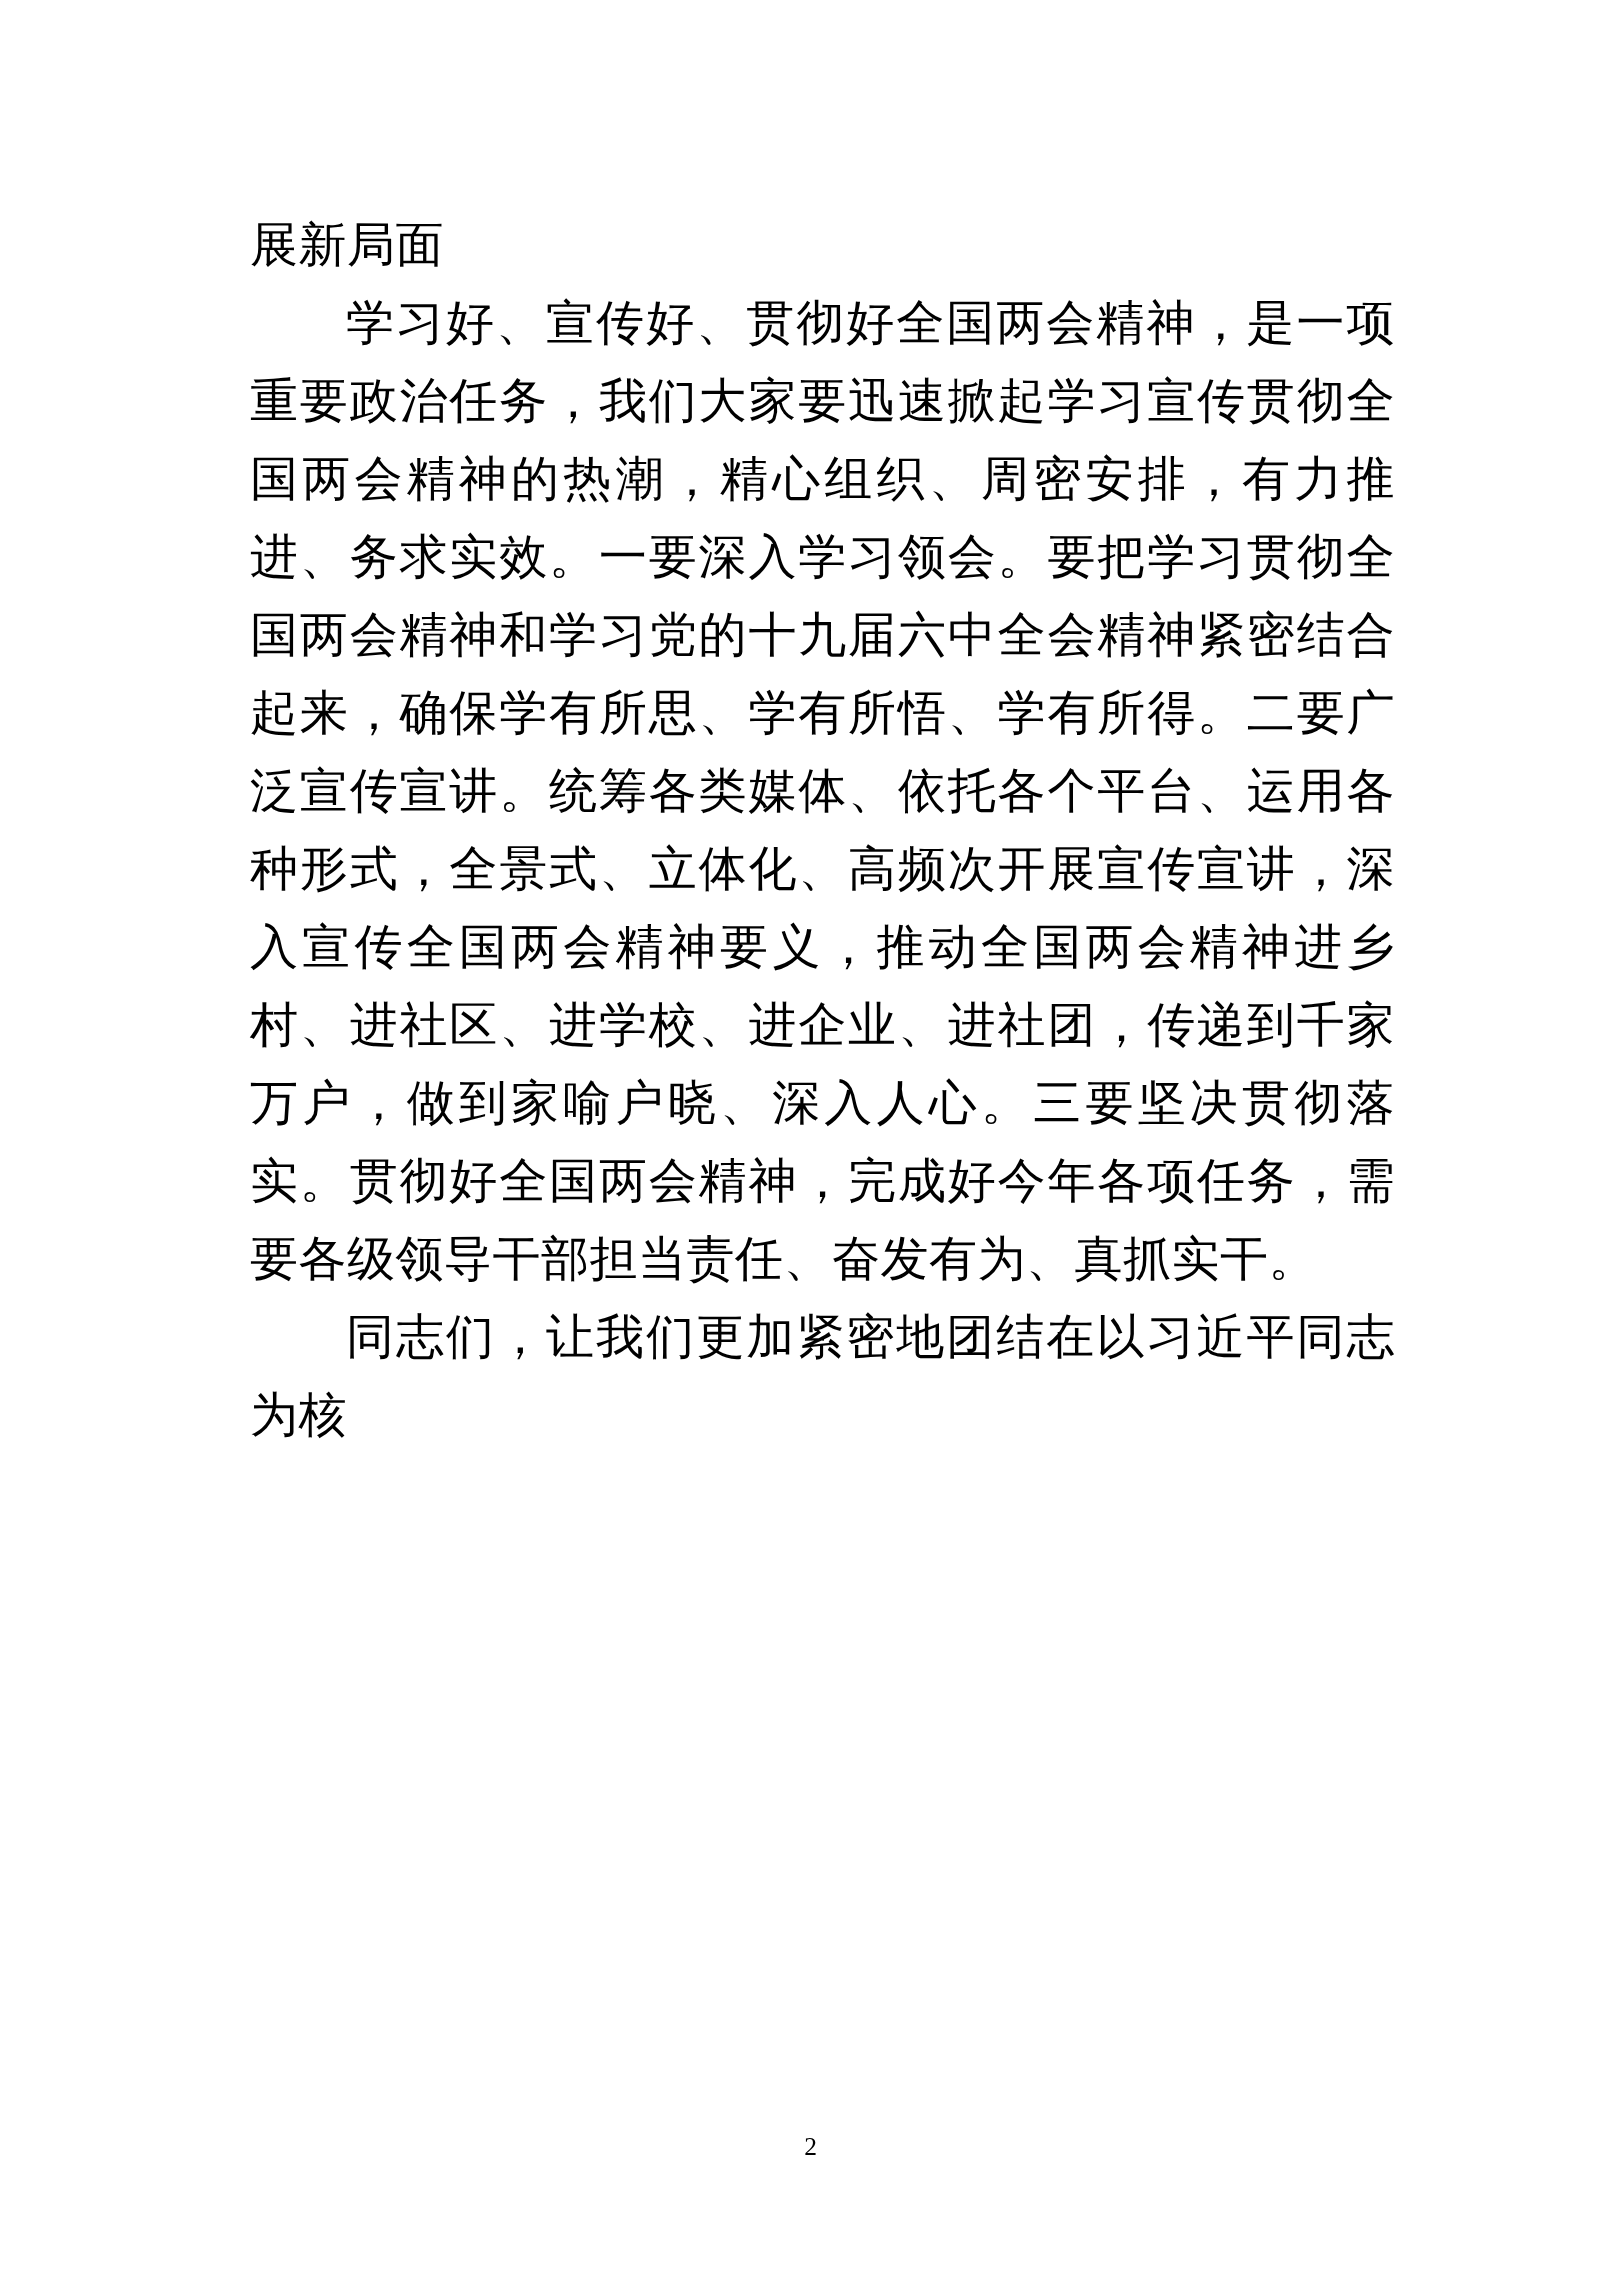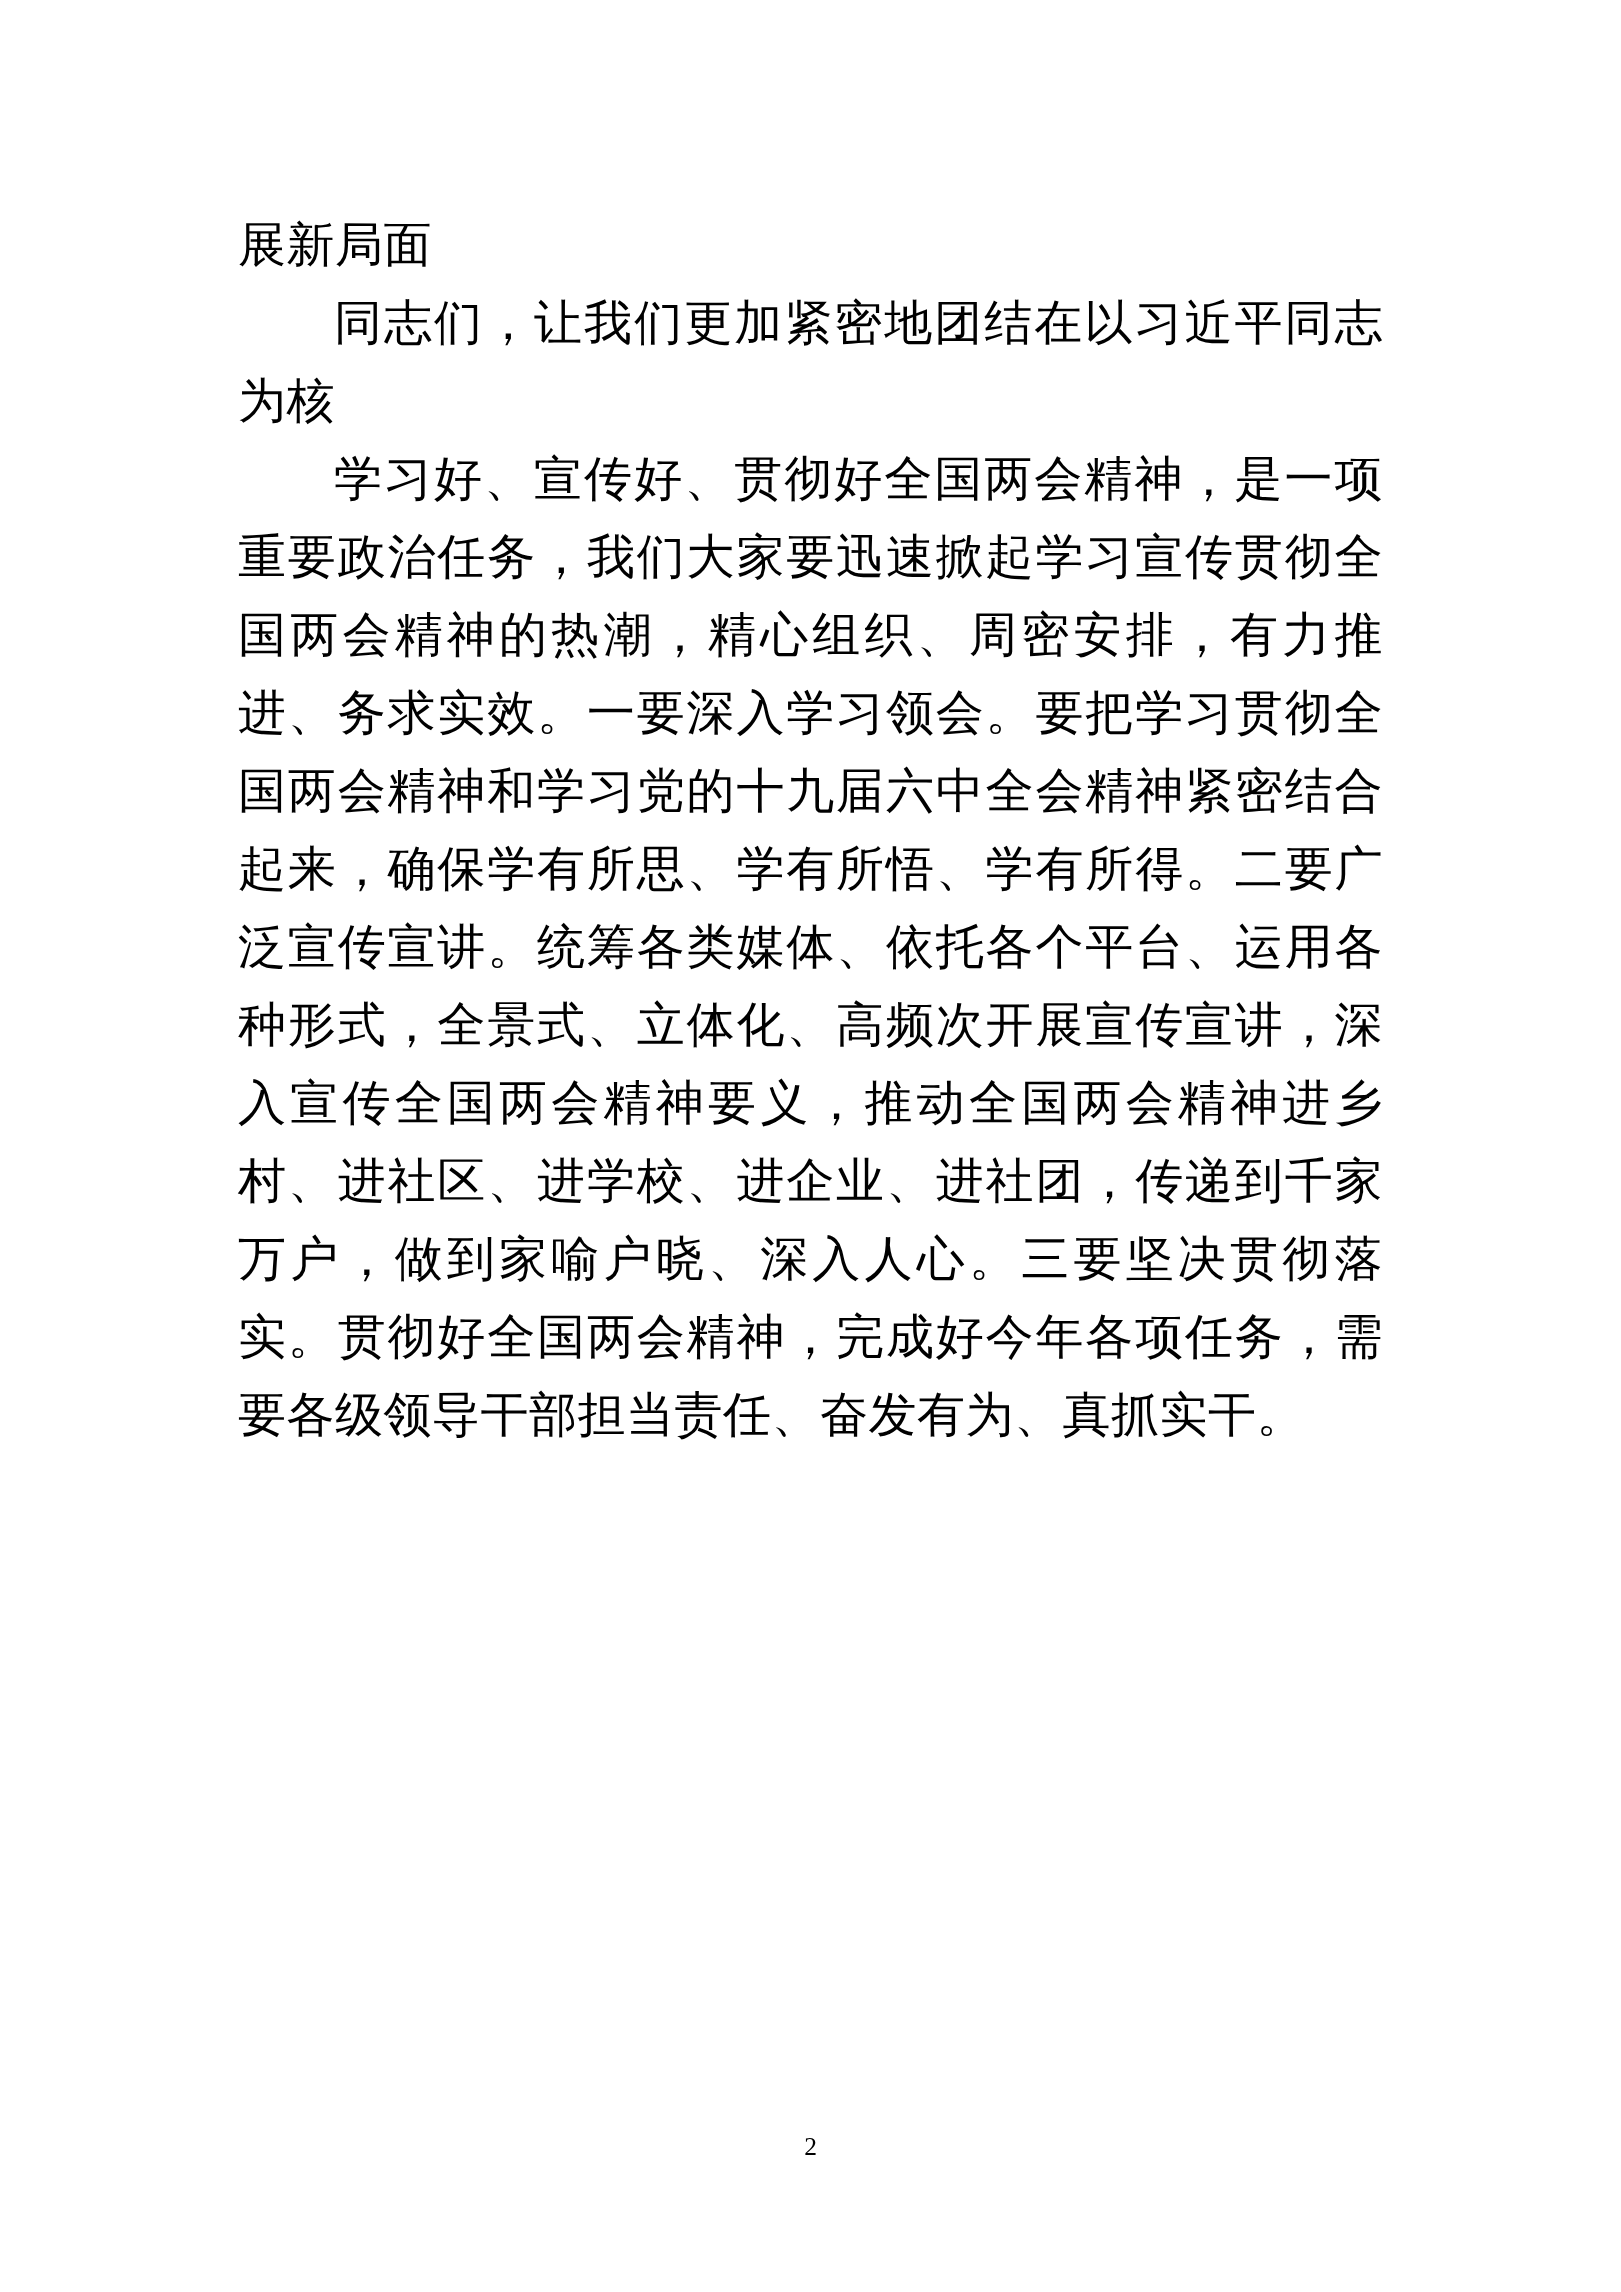--- a/index.html
+++ b/index.html
@@ -13,21 +13,21 @@
   .page {
     position: relative;
     width: 1621px;
     height: 2293px;
     background: #ffffff;
     box-sizing: border-box;
     overflow: hidden;
   }
   .content {
     position: absolute;
-    left: 238px;
+    left: 250px;
     top: 206px;
     width: 1145px;
   }
   .para {
     font-size: 48px;
     line-height: 78px;
     color: #000000;
     text-align: justify;
     text-justify: inter-ideograph;
     margin: 0 0 0 0;
@@ -47,18 +47,18 @@
     color: #000000;
     font-family: "Liberation Serif", serif;
   }
 </style>
 </head>
 <body>
 
 <div class="page">
   <div class="content">
     <p class="para">展新局面</p>
+    <p class="para indent">学习好、宣传好、贯彻好全国两会精神，是一项重要政治任务，我们大家要迅速掀起学习宣传贯彻全国两会精神的热潮，精心组织、周密安排，有力推进、务求实效。一要深入学习领会。要把学习贯彻全国两会精神和学习党的十九届六中全会精神紧密结合起来，确保学有所思、学有所悟、学有所得。二要广泛宣传宣讲。统筹各类媒体、依托各个平台、运用各种形式，全景式、立体化、高频次开展宣传宣讲，深入宣传全国两会精神要义，推动全国两会精神进乡村、进社区、进学校、进企业、进社团，传递到千家万户，做到家喻户晓、深入人心。三要坚决贯彻落实。贯彻好全国两会精神，完成好今年各项任务，需要各级领导干部担当责任、奋发有为、真抓实干。</p>
     <p class="para indent">同志们，让我们更加紧密地团结在以习近平同志为核</p>
-    <p class="para indent">学习好、宣传好、贯彻好全国两会精神，是一项重要政治任务，我们大家要迅速掀起学习宣传贯彻全国两会精神的热潮，精心组织、周密安排，有力推进、务求实效。一要深入学习领会。要把学习贯彻全国两会精神和学习党的十九届六中全会精神紧密结合起来，确保学有所思、学有所悟、学有所得。二要广泛宣传宣讲。统筹各类媒体、依托各个平台、运用各种形式，全景式、立体化、高频次开展宣传宣讲，深入宣传全国两会精神要义，推动全国两会精神进乡村、进社区、进学校、进企业、进社团，传递到千家万户，做到家喻户晓、深入人心。三要坚决贯彻落实。贯彻好全国两会精神，完成好今年各项任务，需要各级领导干部担当责任、奋发有为、真抓实干。</p>
   </div>
   <div class="page-number">2</div>
 </div>
 
 
 </body></html>

